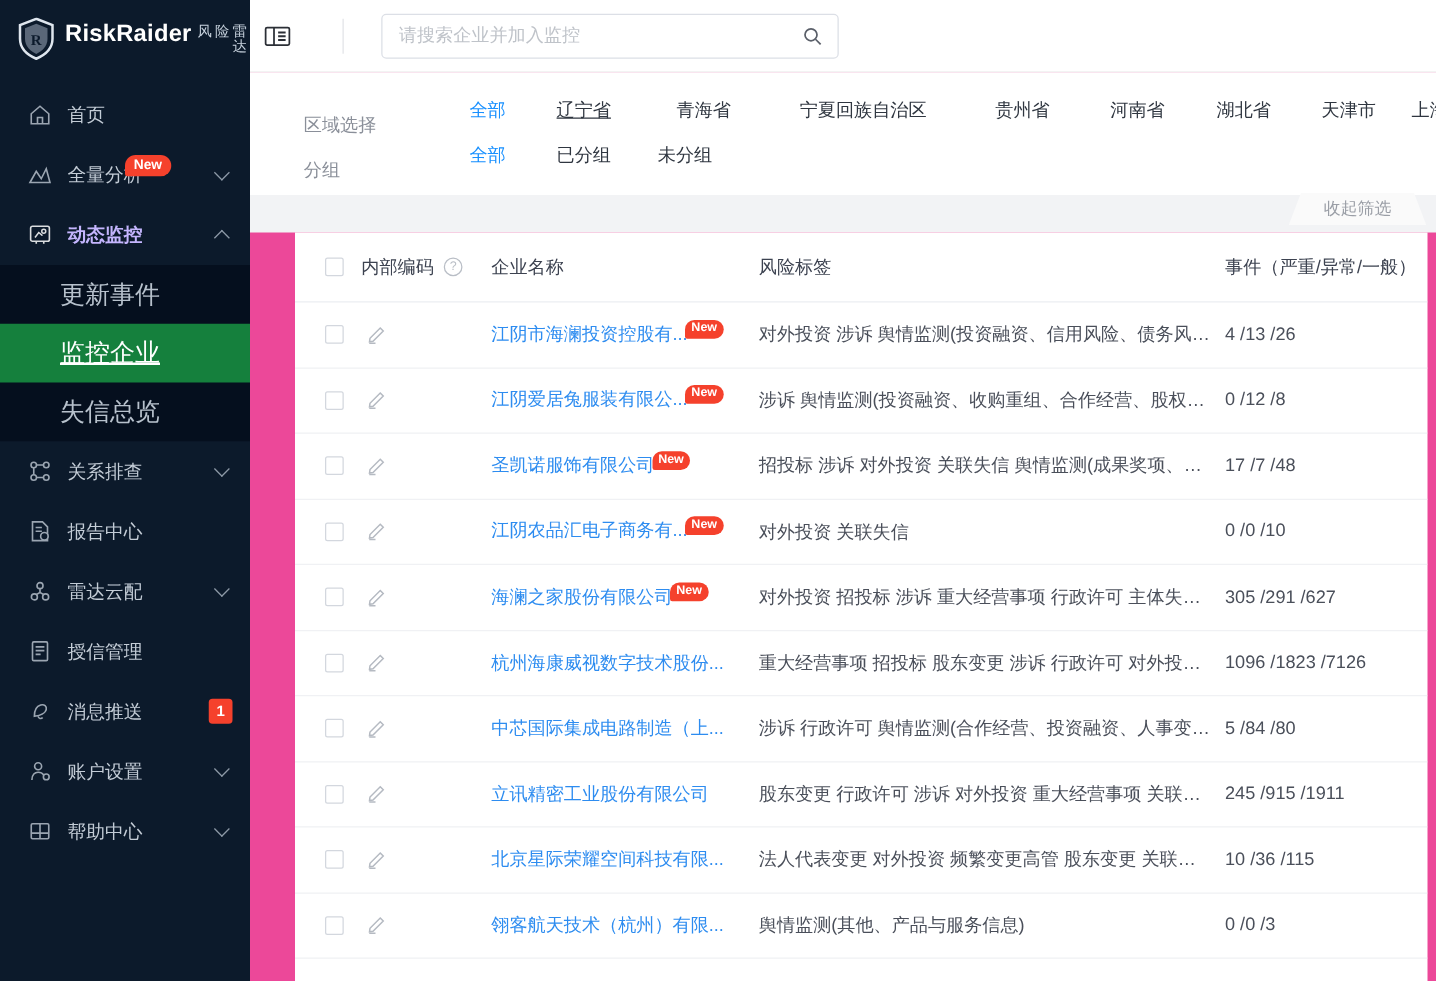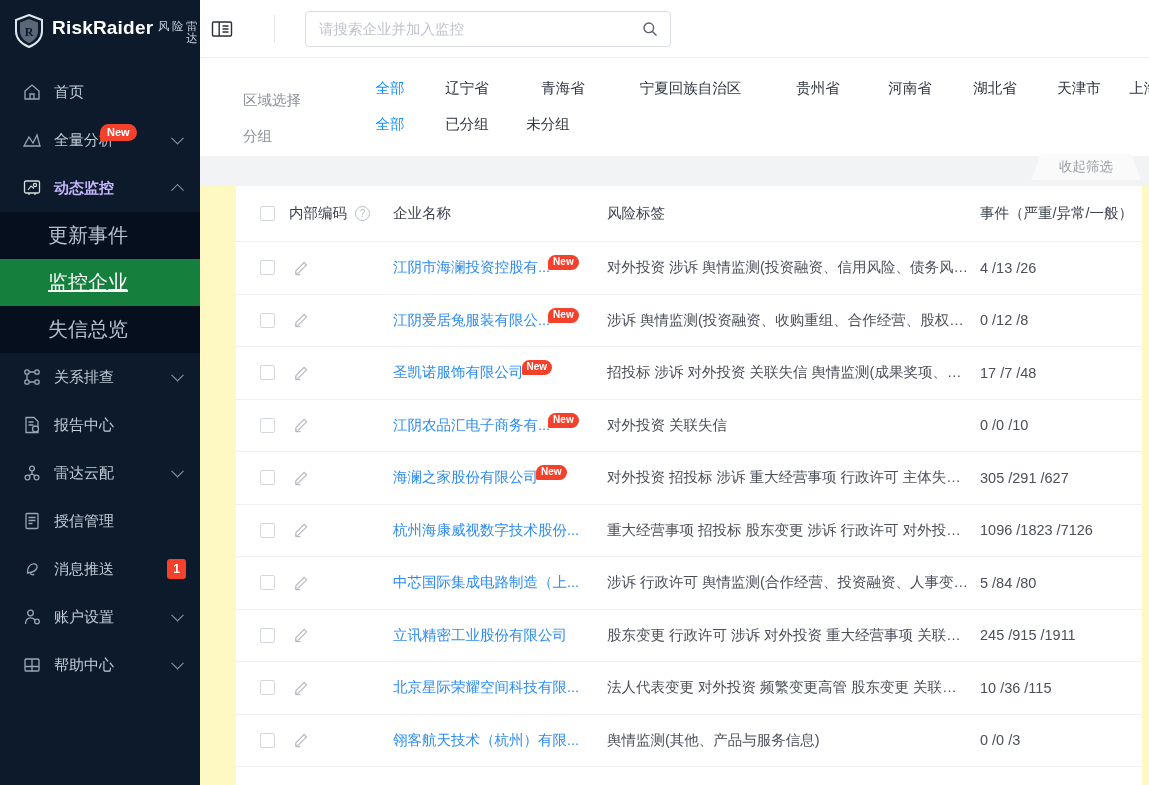--- a/index.html
+++ b/index.html
@@ -86,21 +86,21 @@
     cursor: pointer;
   }
   .sub-item.selected {
     background: #15803d; color: #ffffff;
   }
   .sub-item.selected .sub-lbl { text-decoration: underline; }
 
   
   .main {
     flex: 1 1 auto; height: 785px;
-    background: #fef9c3;
+    background: #ec4899;
     display: flex; flex-direction: column;
     overflow: hidden;
     position: relative;
   }
   .topbar {
     height: 58px; background: #ffffff;
     display: flex; align-items: center;
     flex: 0 0 58px;
     border-bottom: 1px solid #f0f0f0;
   }
@@ -146,21 +146,21 @@
     font-size: 14.5px;
   }
   .filter-label { color: #8a8f99; width: 116px; flex: 0 0 116px; margin-top: 24px; }
   .filter-opts { display: flex; align-items: center; }
   .filter-opt {
     color: #2f3640; cursor: pointer;
     white-space: nowrap; text-align: center;
   }
   .filter-opt.sel { color: #1890ff; }
   .region-opts .filter-opt:nth-child(1){ width: 62px; }
-  .region-opts .filter-opt:nth-child(2){ width: 92px; }
+  .region-opts .filter-opt:nth-child(2){ width: 92px; text-decoration: underline; }
   .region-opts .filter-opt:nth-child(3){ width: 100px; }
   .region-opts .filter-opt:nth-child(4){ width: 155px; }
   .region-opts .filter-opt:nth-child(5){ width: 100px; }
   .region-opts .filter-opt:nth-child(6){ width: 84px; }
   .region-opts .filter-opt:nth-child(7){ width: 86px; }
   .region-opts .filter-opt:nth-child(8){ width: 82px; }
   .region-opts .filter-opt:nth-child(9){ width: 62px; }
   .group-opts .filter-opt:nth-child(1){ width: 62px; }
   .group-opts .filter-opt:nth-child(2){ width: 92px; }
   .group-opts .filter-opt:nth-child(3){ width: 70px; }

